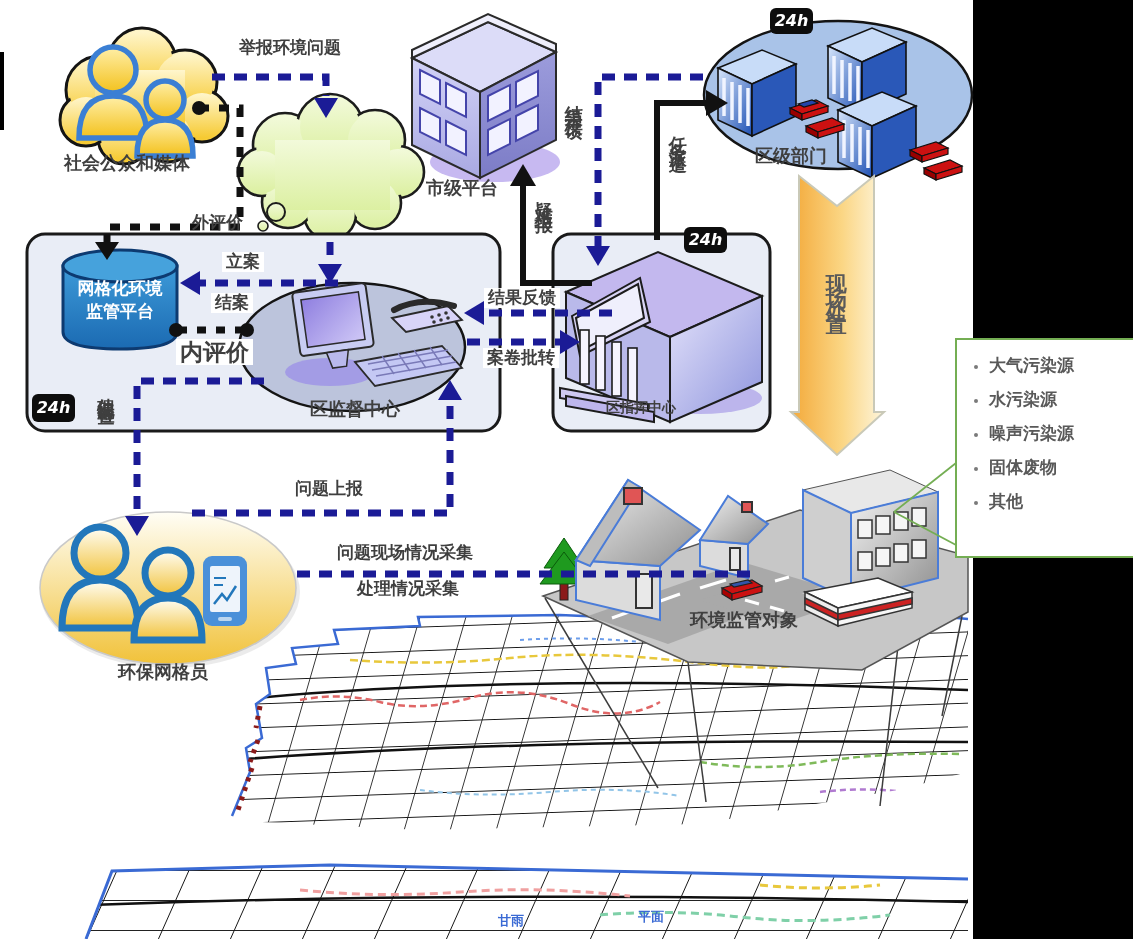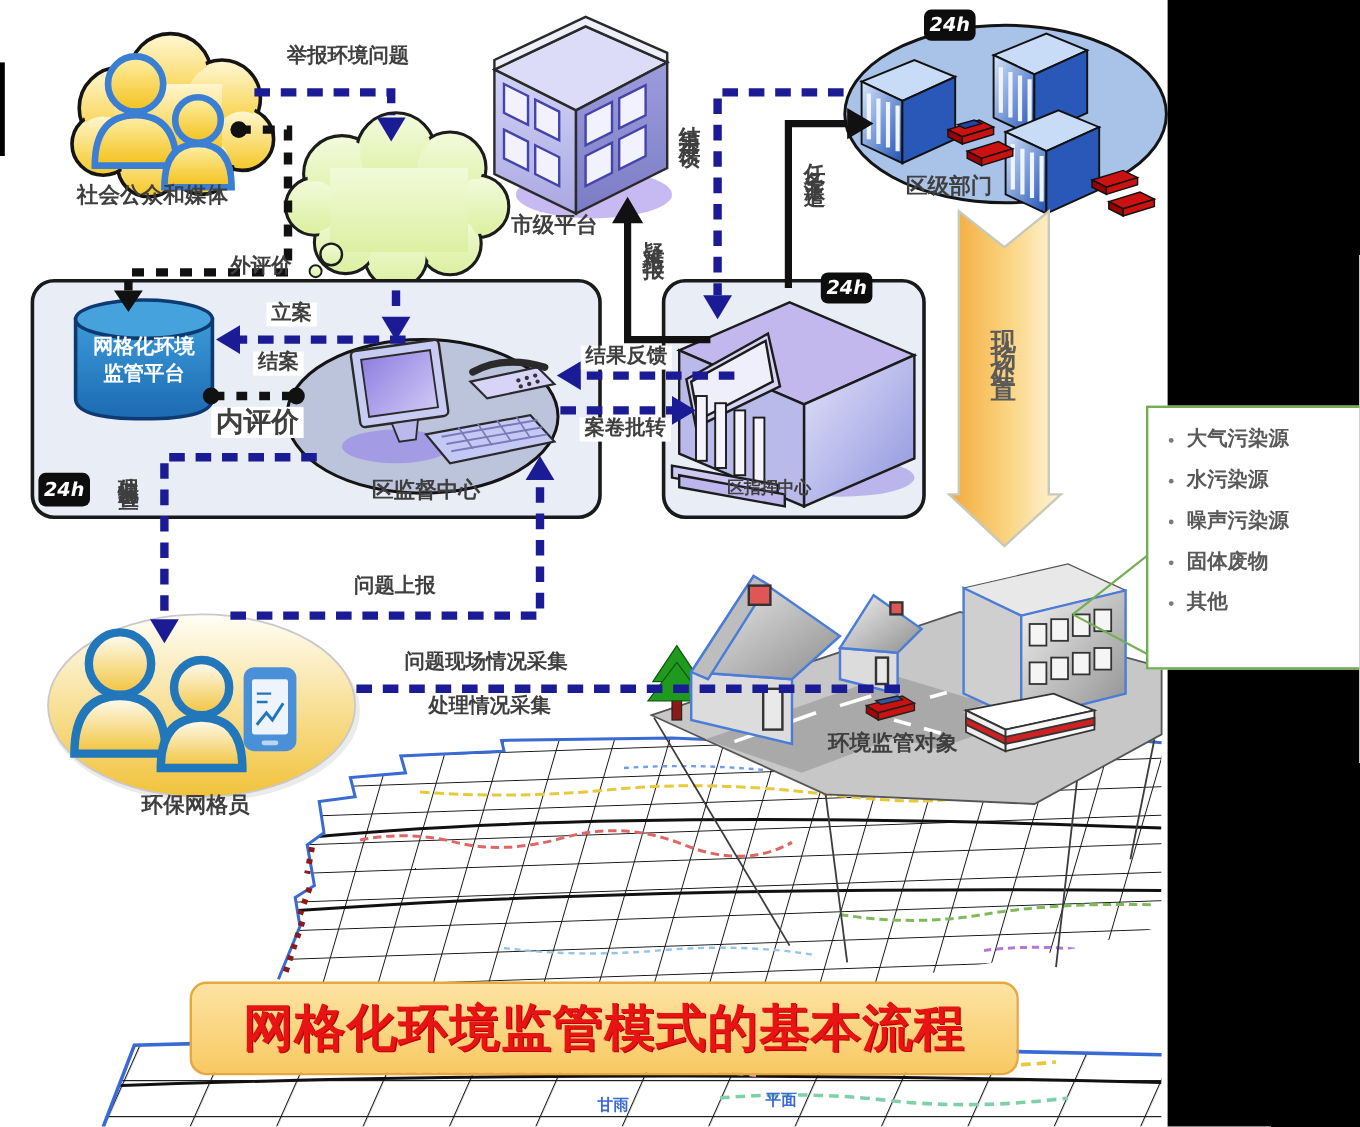--- a/index.html
+++ b/index.html
@@ -500,17 +500,14 @@
     <li>水污染源</li>
     <li>噪声污染源</li>
     <li>固体废物</li>
     <li>其他</li>
   </ul>
 </div>
 
 <div class="maplbl" style="left:498px;top:912px;">甘雨</div>
 <div class="maplbl" style="left:638px;top:908px;">平面</div>
 
-<div class="banner">
-  <div>网格化环境监管模式的基本流程</div>
+
 </div>
 
-</div>
-
 </body></html>

